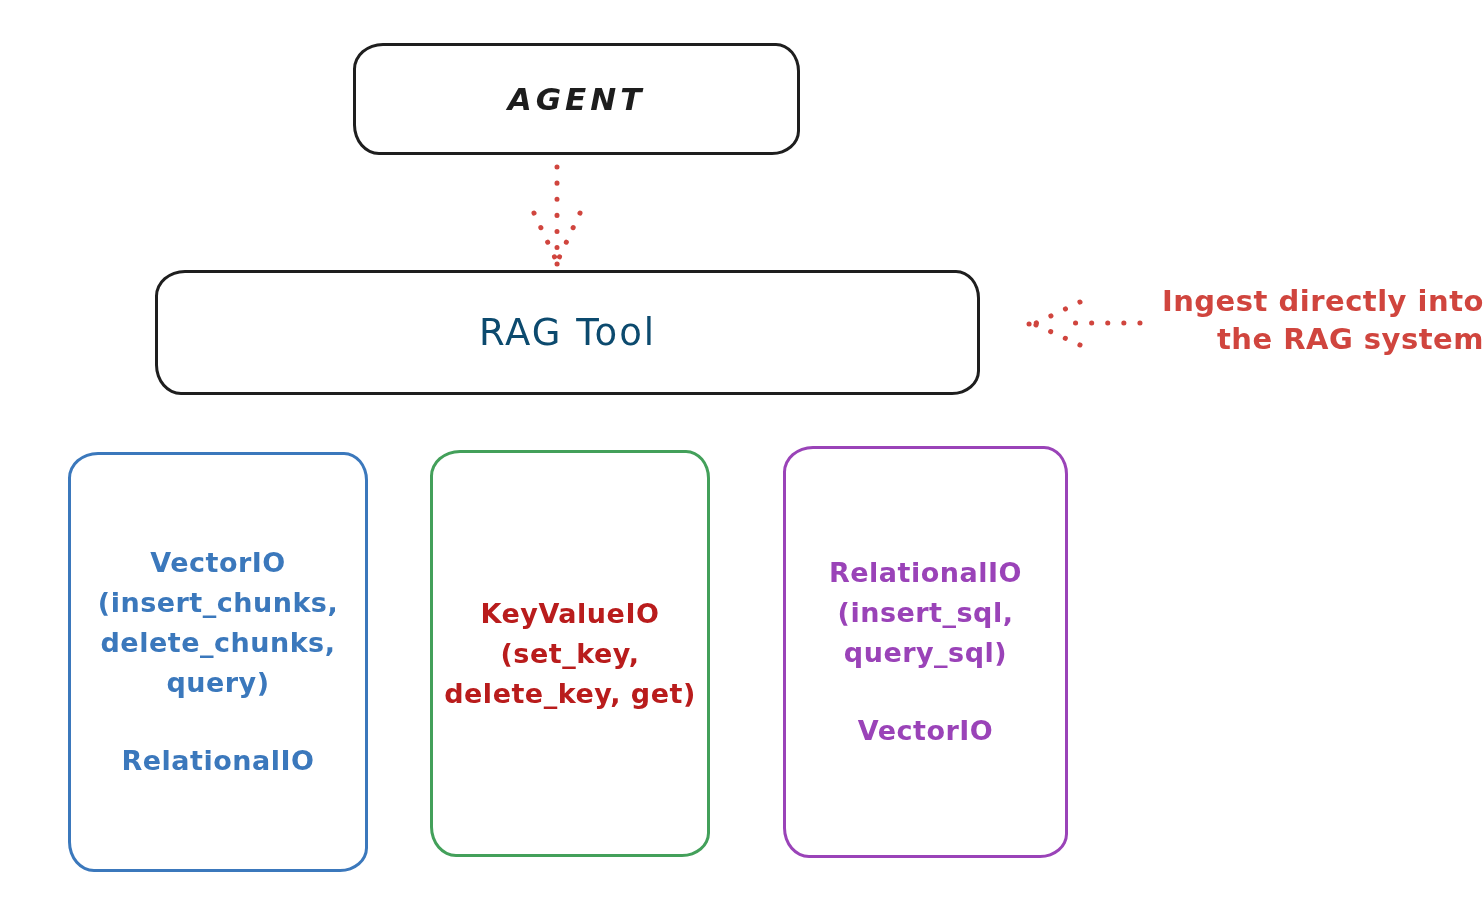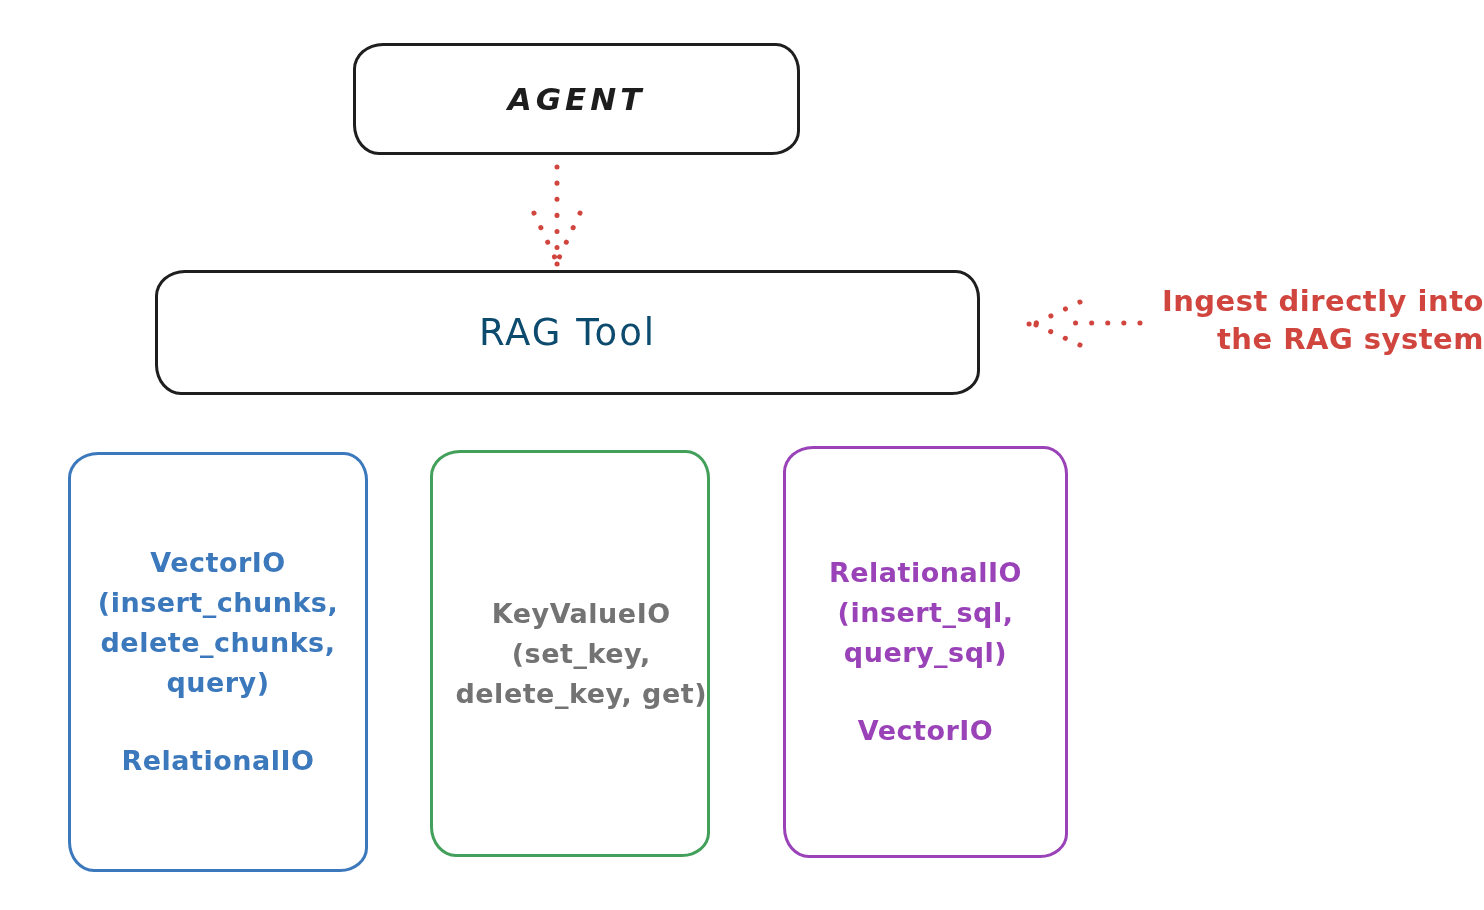--- a/index.html
+++ b/index.html
@@ -102,21 +102,21 @@
 the RAG system</div>
 
   <div class="sketch-box store-box node-vector" style="border-color: rgb(59, 120, 188); color: rgb(59, 120, 188);">
     <div class="store-text">VectorIO
 (insert_chunks,
 delete_chunks,
 query)</div>
     <div class="store-text">RelationalIO</div>
   </div>
 
-  <div class="sketch-box store-box node-keyvalue" style="border-color: rgb(67, 160, 90); color: #737373; align-items: flex-end;">
+  <div class="sketch-box store-box node-keyvalue" style="border-color: rgb(67, 160, 90); color: #b91c1c;">
     <div class="store-text">KeyValueIO
 (set_key,
 delete_key, get)</div>
   </div>
 
   <div class="sketch-box store-box node-relational" style="border-color: rgb(154, 67, 184); color: rgb(154, 67, 184);">
     <div class="store-text">RelationalIO
 (insert_sql,
 query_sql)</div>
     <div class="store-text">VectorIO</div>

